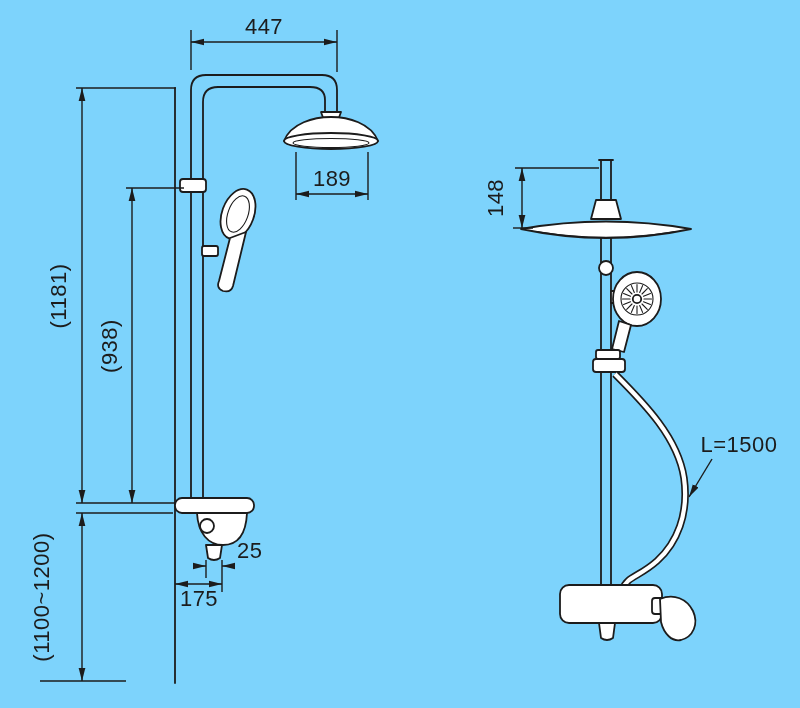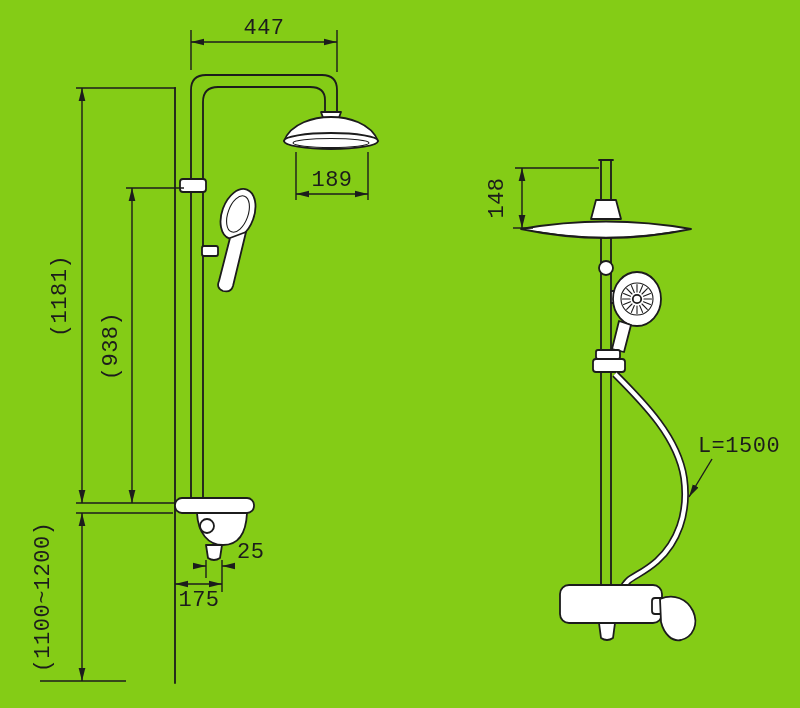--- a/index.html
+++ b/index.html
@@ -1,20 +1,20 @@
 <!DOCTYPE html>
 <html><head>
 <meta charset="utf-8">
 <style>
   html,body{margin:0;padding:0;background:#ffffff;}
   .canvas{
     position:relative;
     width:800px;height:708px;
-    background:#84cc16;
-    font-family:Liberation Mono, monospace;
+    background:#7dd3fc;
+    font-family:Liberation Sans, sans-serif;
     overflow:hidden;
   }
   svg{position:absolute;left:0;top:0;}
   .fix{fill:none;stroke:#1c1c1c;stroke-width:1.8;stroke-linecap:round;stroke-linejoin:round;}
   .fixw{fill:#ffffff;stroke:#1c1c1c;stroke-width:1.8;stroke-linejoin:round;}
   .thin{fill:none;stroke:#1c1c1c;stroke-width:1.1;stroke-linecap:round;}
   .dim{fill:none;stroke:#1c1c1c;stroke-width:1.4;}
   .dimtxt{fill:#1c1c1c;font-size:22px;letter-spacing:0.5px;}
   .hose-out{fill:none;stroke:#1c1c1c;stroke-width:7.5;stroke-linecap:butt;}
   .hose-in{fill:none;stroke:#ffffff;stroke-width:4.2;stroke-linecap:butt;}

